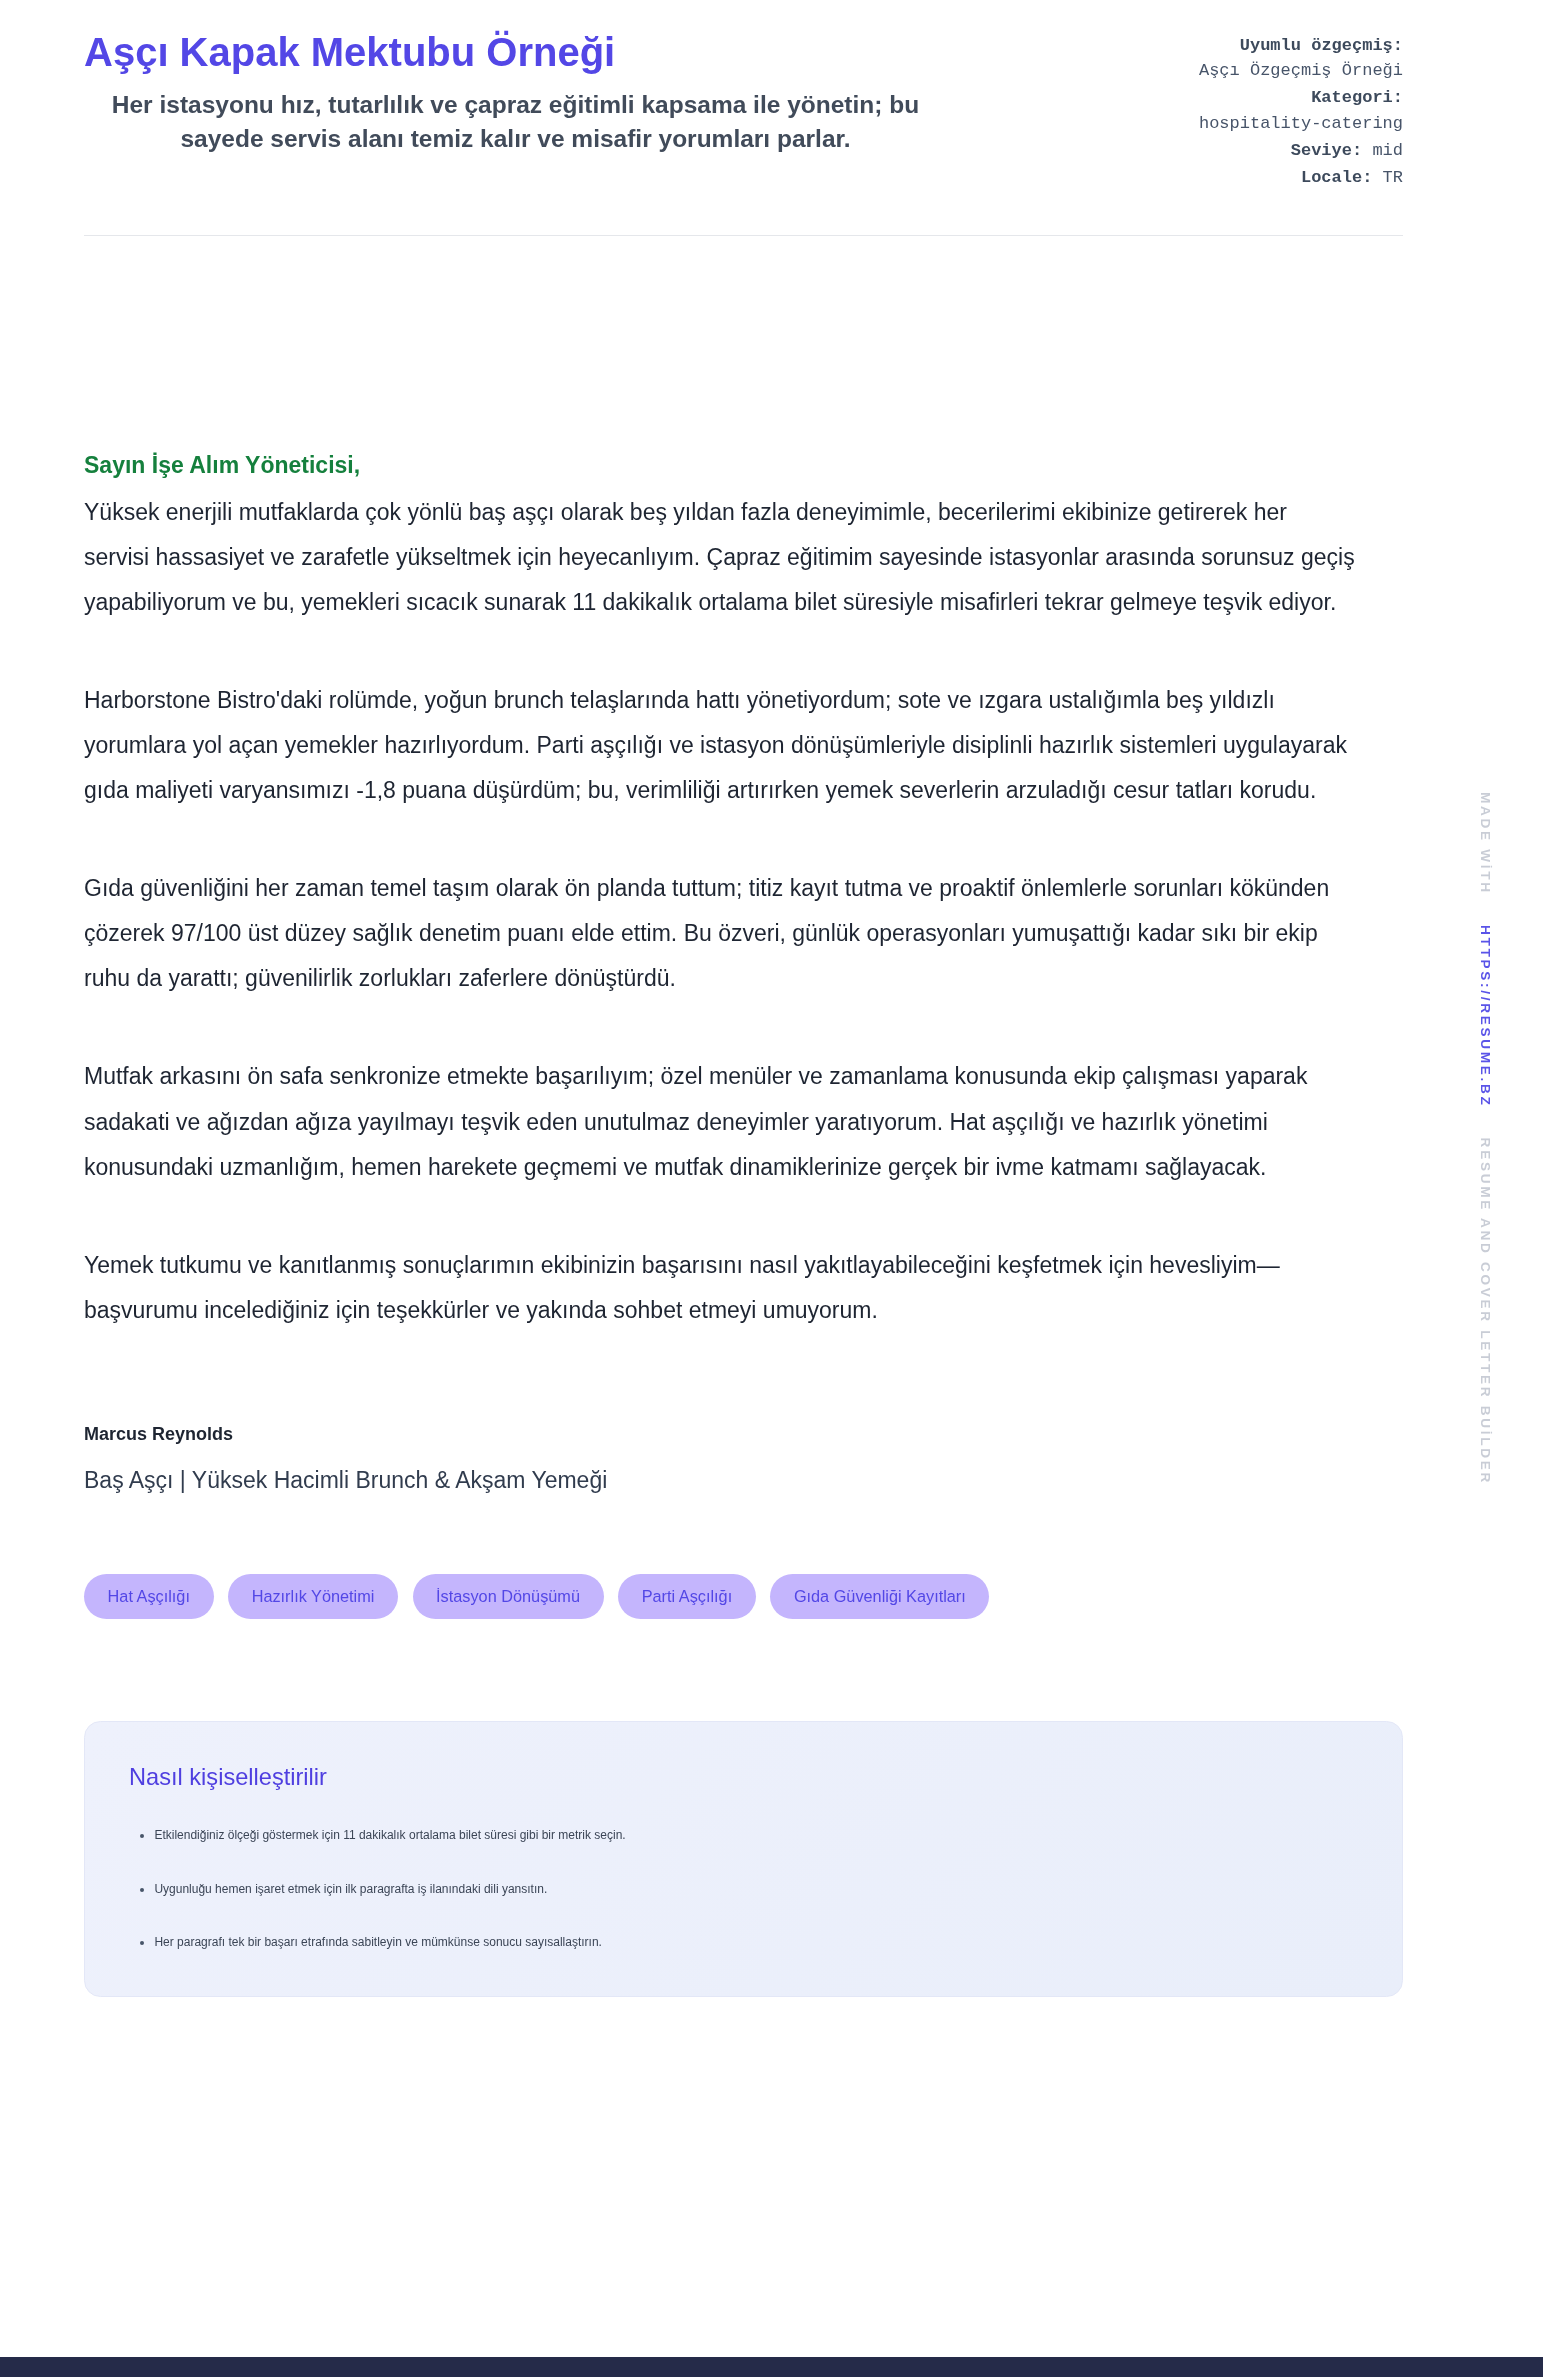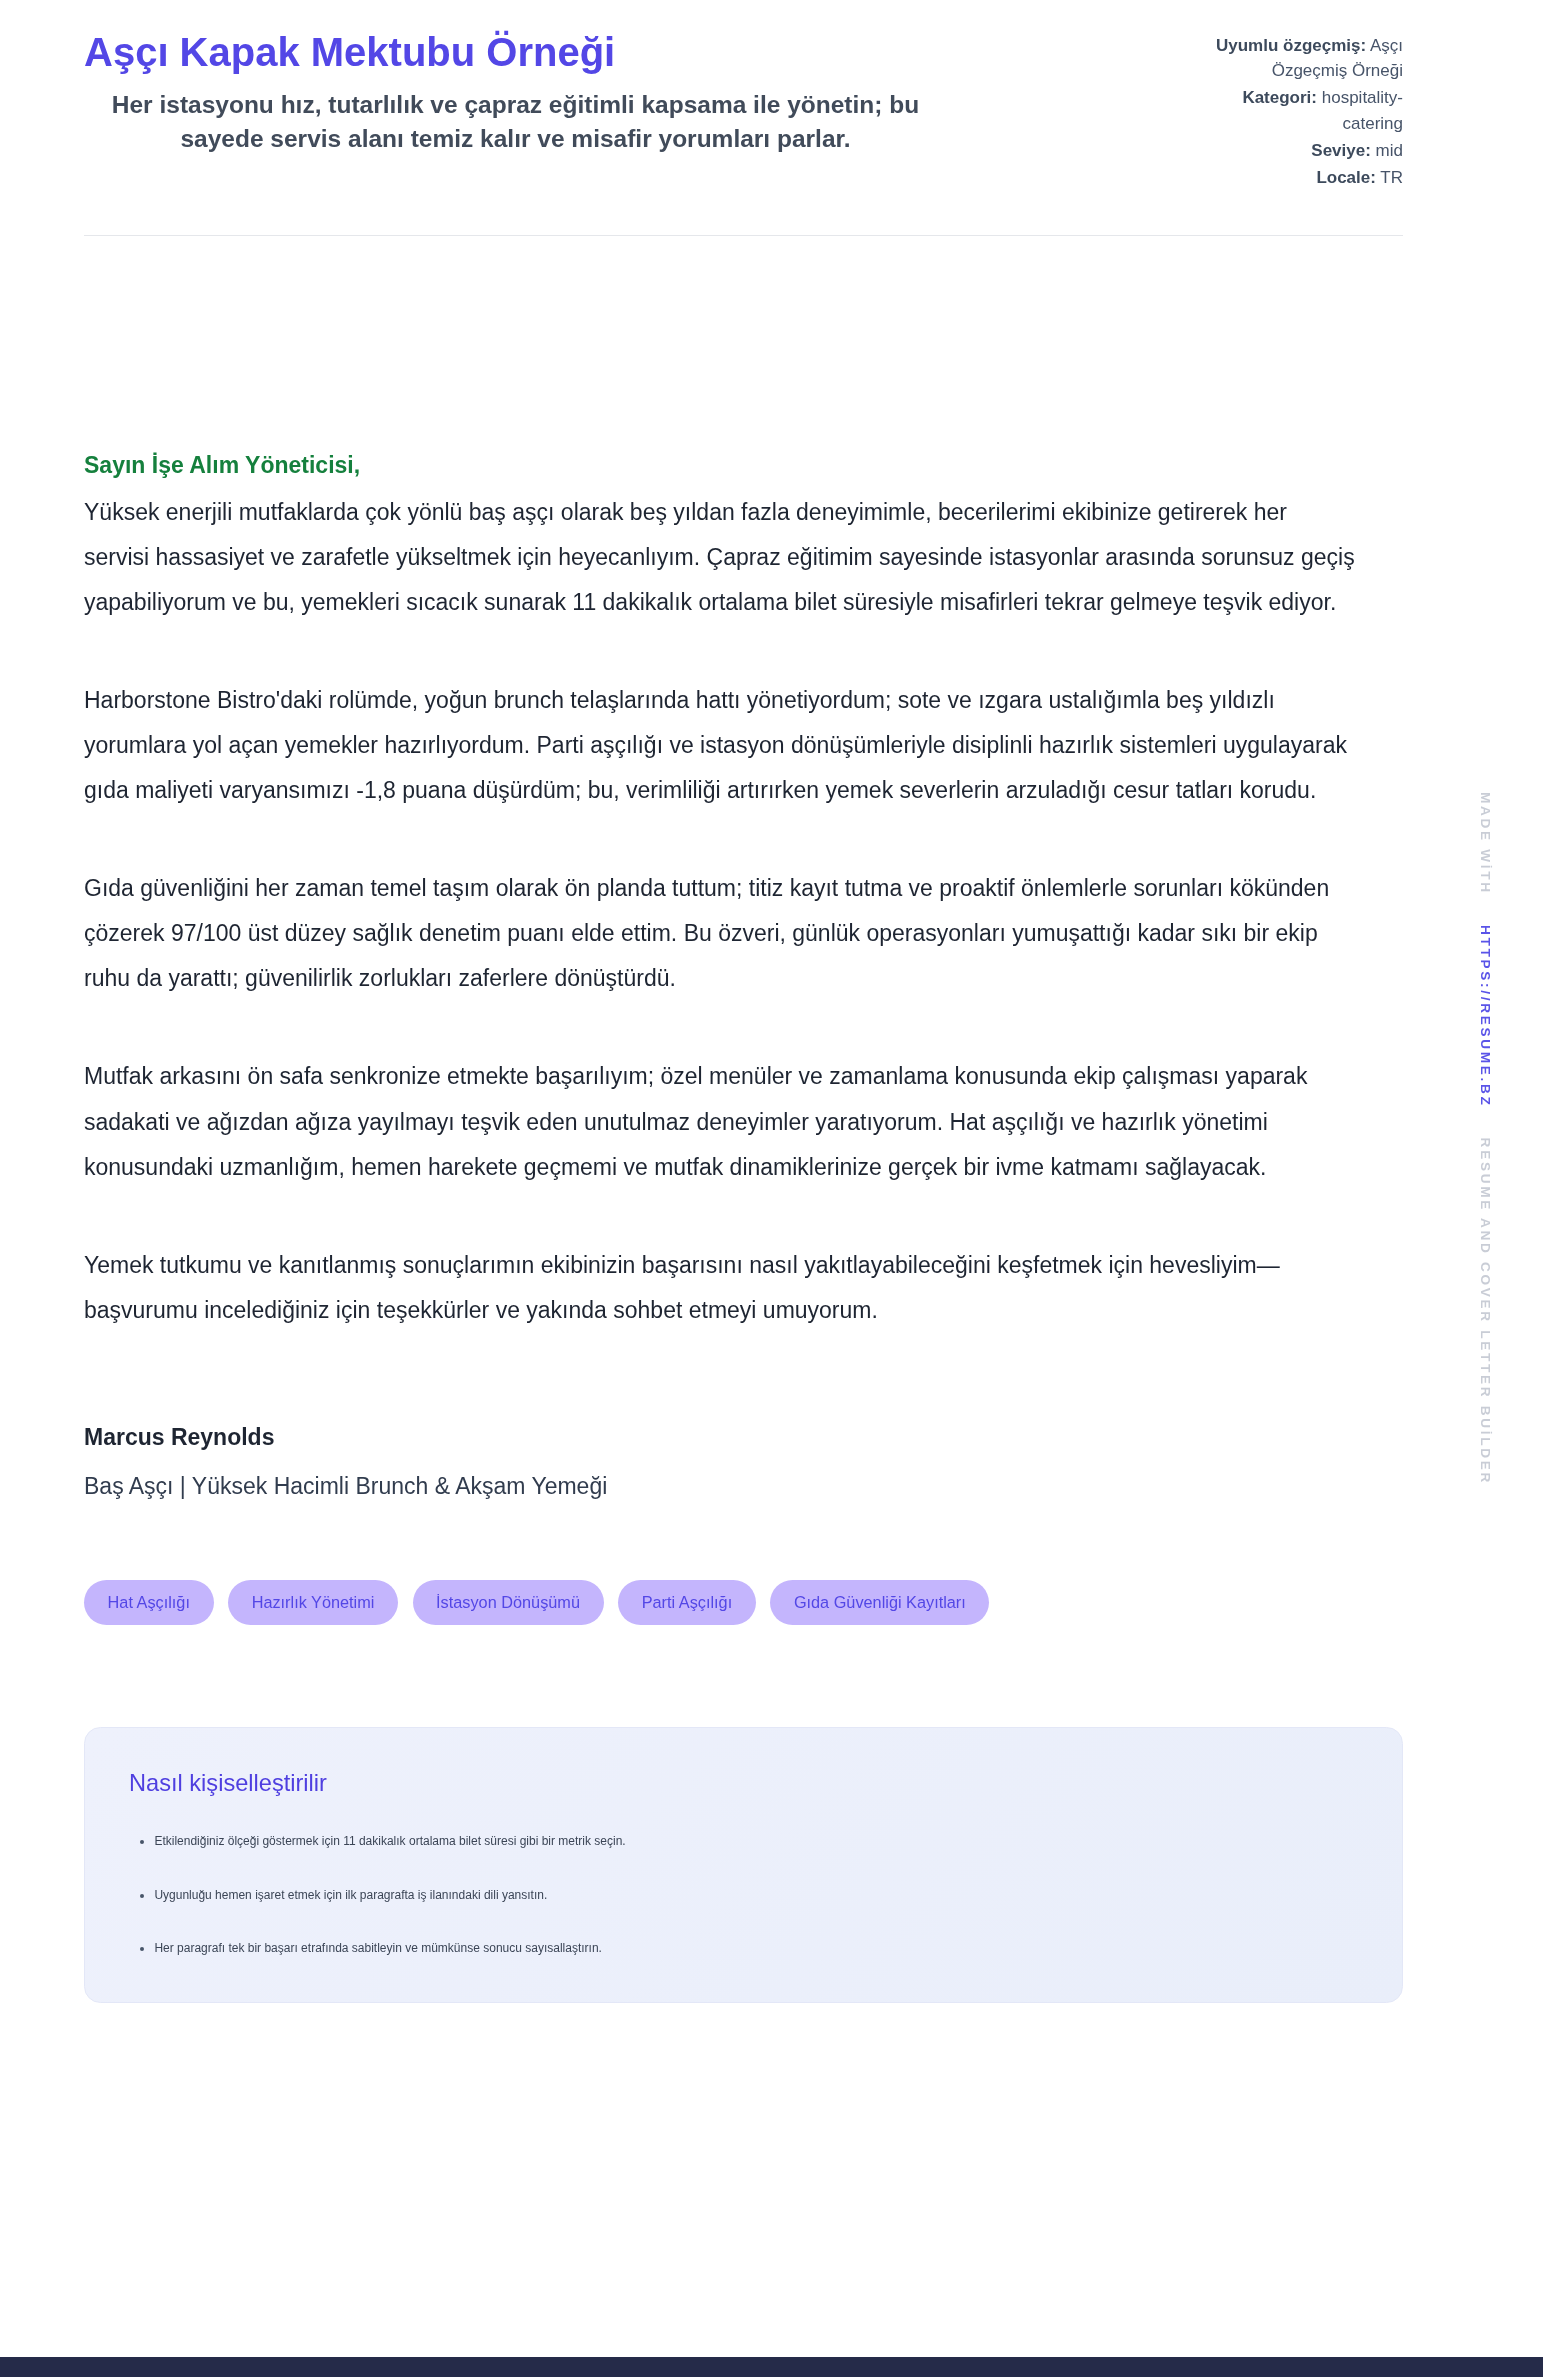--- a/index.html
+++ b/index.html
@@ -14,33 +14,33 @@
 
   
   .header { display:flex; justify-content:space-between; align-items:flex-start; padding-top:29px; }
   .header-left { max-width:890px; }
   .page-title {
     margin:0 0 12.7px 0; font-size:40px; line-height:1.15; font-weight:bold; color:#5347e6;
   }
   .page-subtitle {
     margin:0; font-size:24.5px; line-height:1.42; font-weight:bold; color:#414b5a; max-width:863px;text-align:center;
   }
-  .meta { width:213px; text-align:right; font-size:17px; line-height:1.5; color:#475469; flex-shrink:0; padding-top:3.6px; }
+  .meta { width:213px; text-align:right; font-size:17px; line-height:1.5; color:#475469; flex-shrink:0; padding-top:3.6px;font-family:Liberation Mono, monospace; }
   .meta-row { margin-bottom:1.8px; }
   .meta-label { font-weight:bold; color:#3d4a5c; }
   .divider { border:none; border-top:0.9px solid #e5e7eb; margin:42px 0 0 0; }
 
   
   .letter { padding-top:216px; }
   .salutation { font-size:23px; font-weight:bold; color:#15803d; margin:0 0 11px 0; }
   .letter p.par {
     font-size:23px; line-height:1.96; color:#1e2532; margin:0 0 53px 0; max-width:1271px;
   }
   .signature { margin-top:91px; }
-  .signature-name { font-size:23px; font-weight:bold; color:#1e2532; margin:12px 0 22px 0; }
+  .signature-name { font-size:18px; font-weight:bold; color:#1e2532; margin:12px 0 22px 0; }
   .signature-role { font-size:23px; color:#313c4e; margin:0; }
 
   
   .tags { display:flex; flex-wrap:wrap; gap:14.5px; margin-top:80px; }
   .tag-pill {
     background:#c4b5fd; color:#5347e6; font-size:16.3px; line-height:1;
     padding:14.5px 23.6px; border-radius:907px; white-space:nowrap;
   }
 
   

